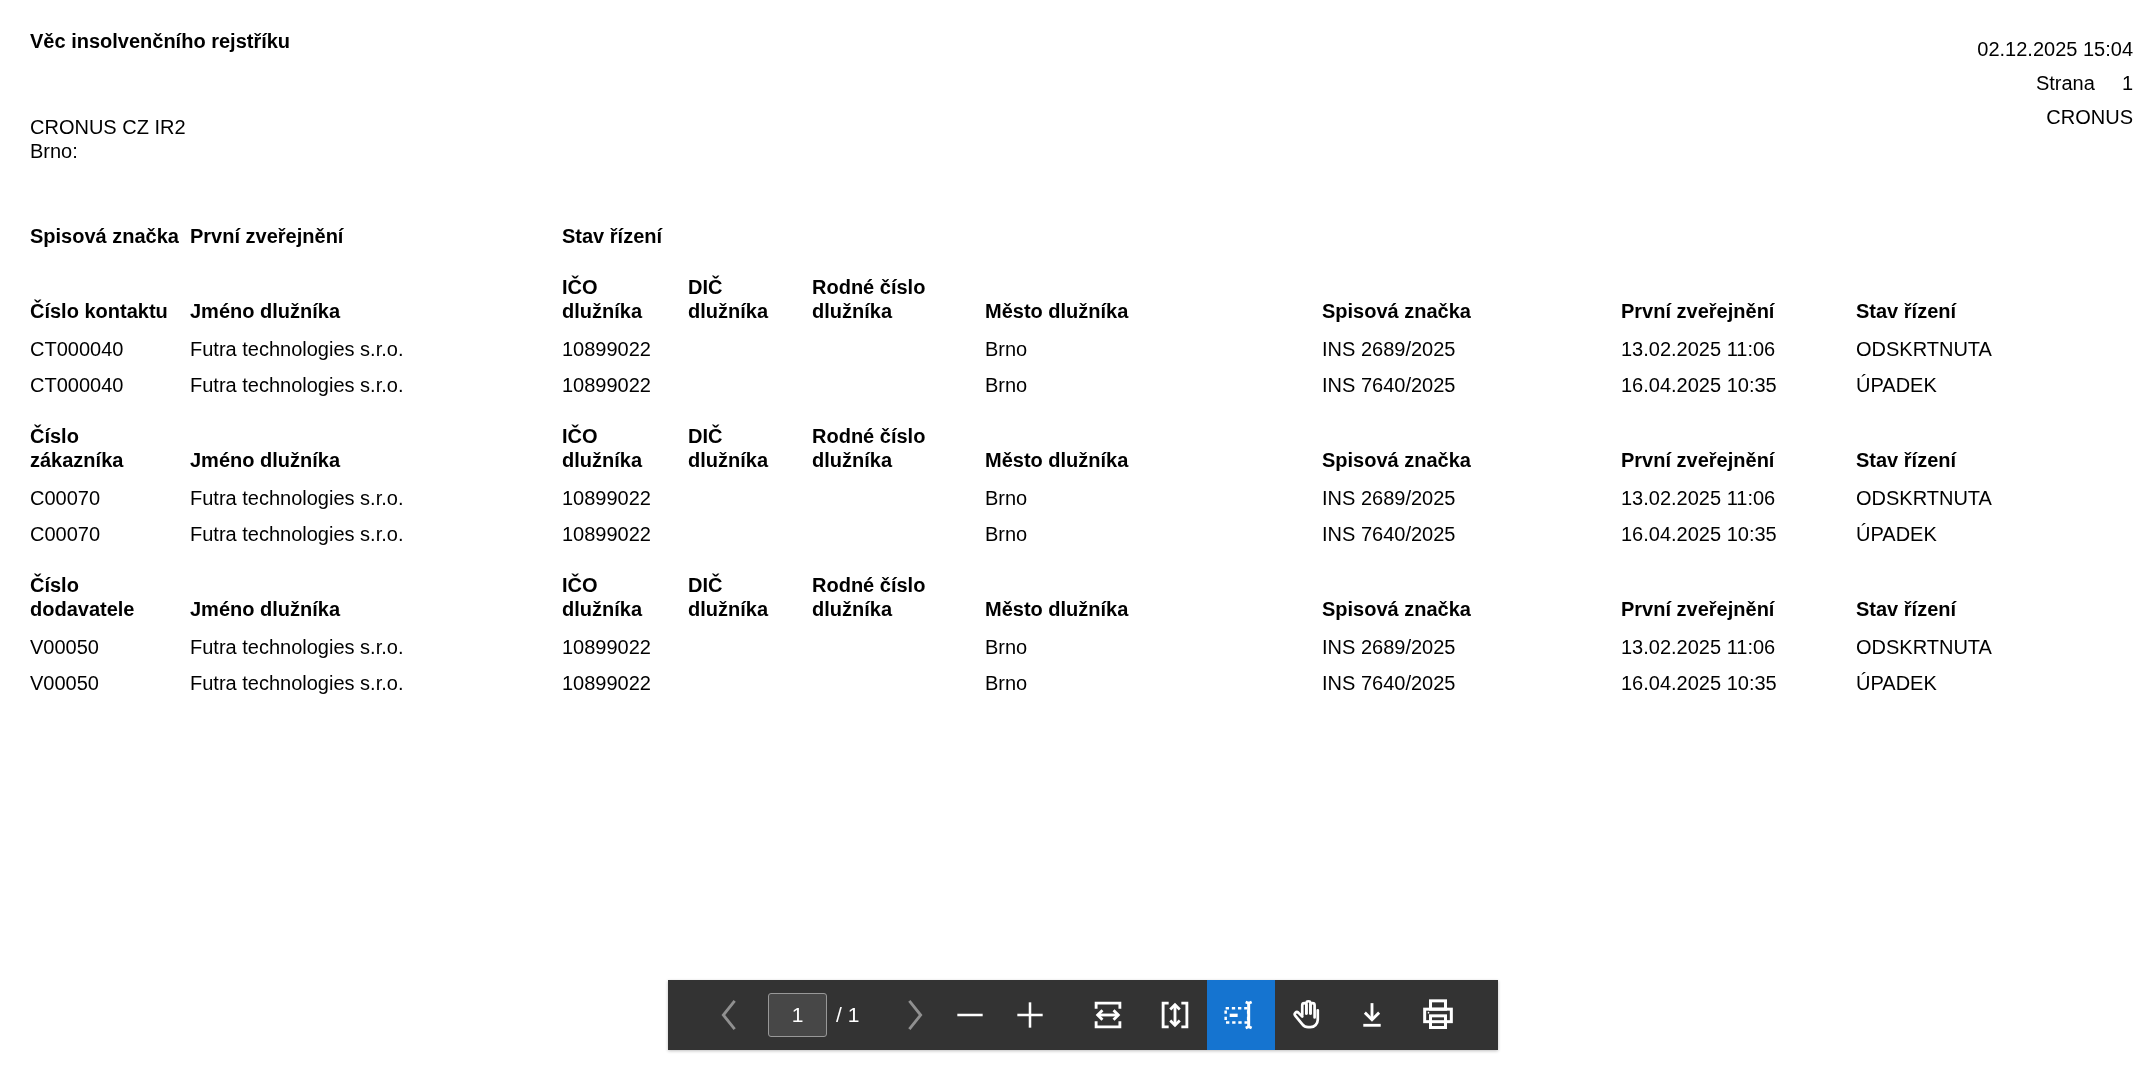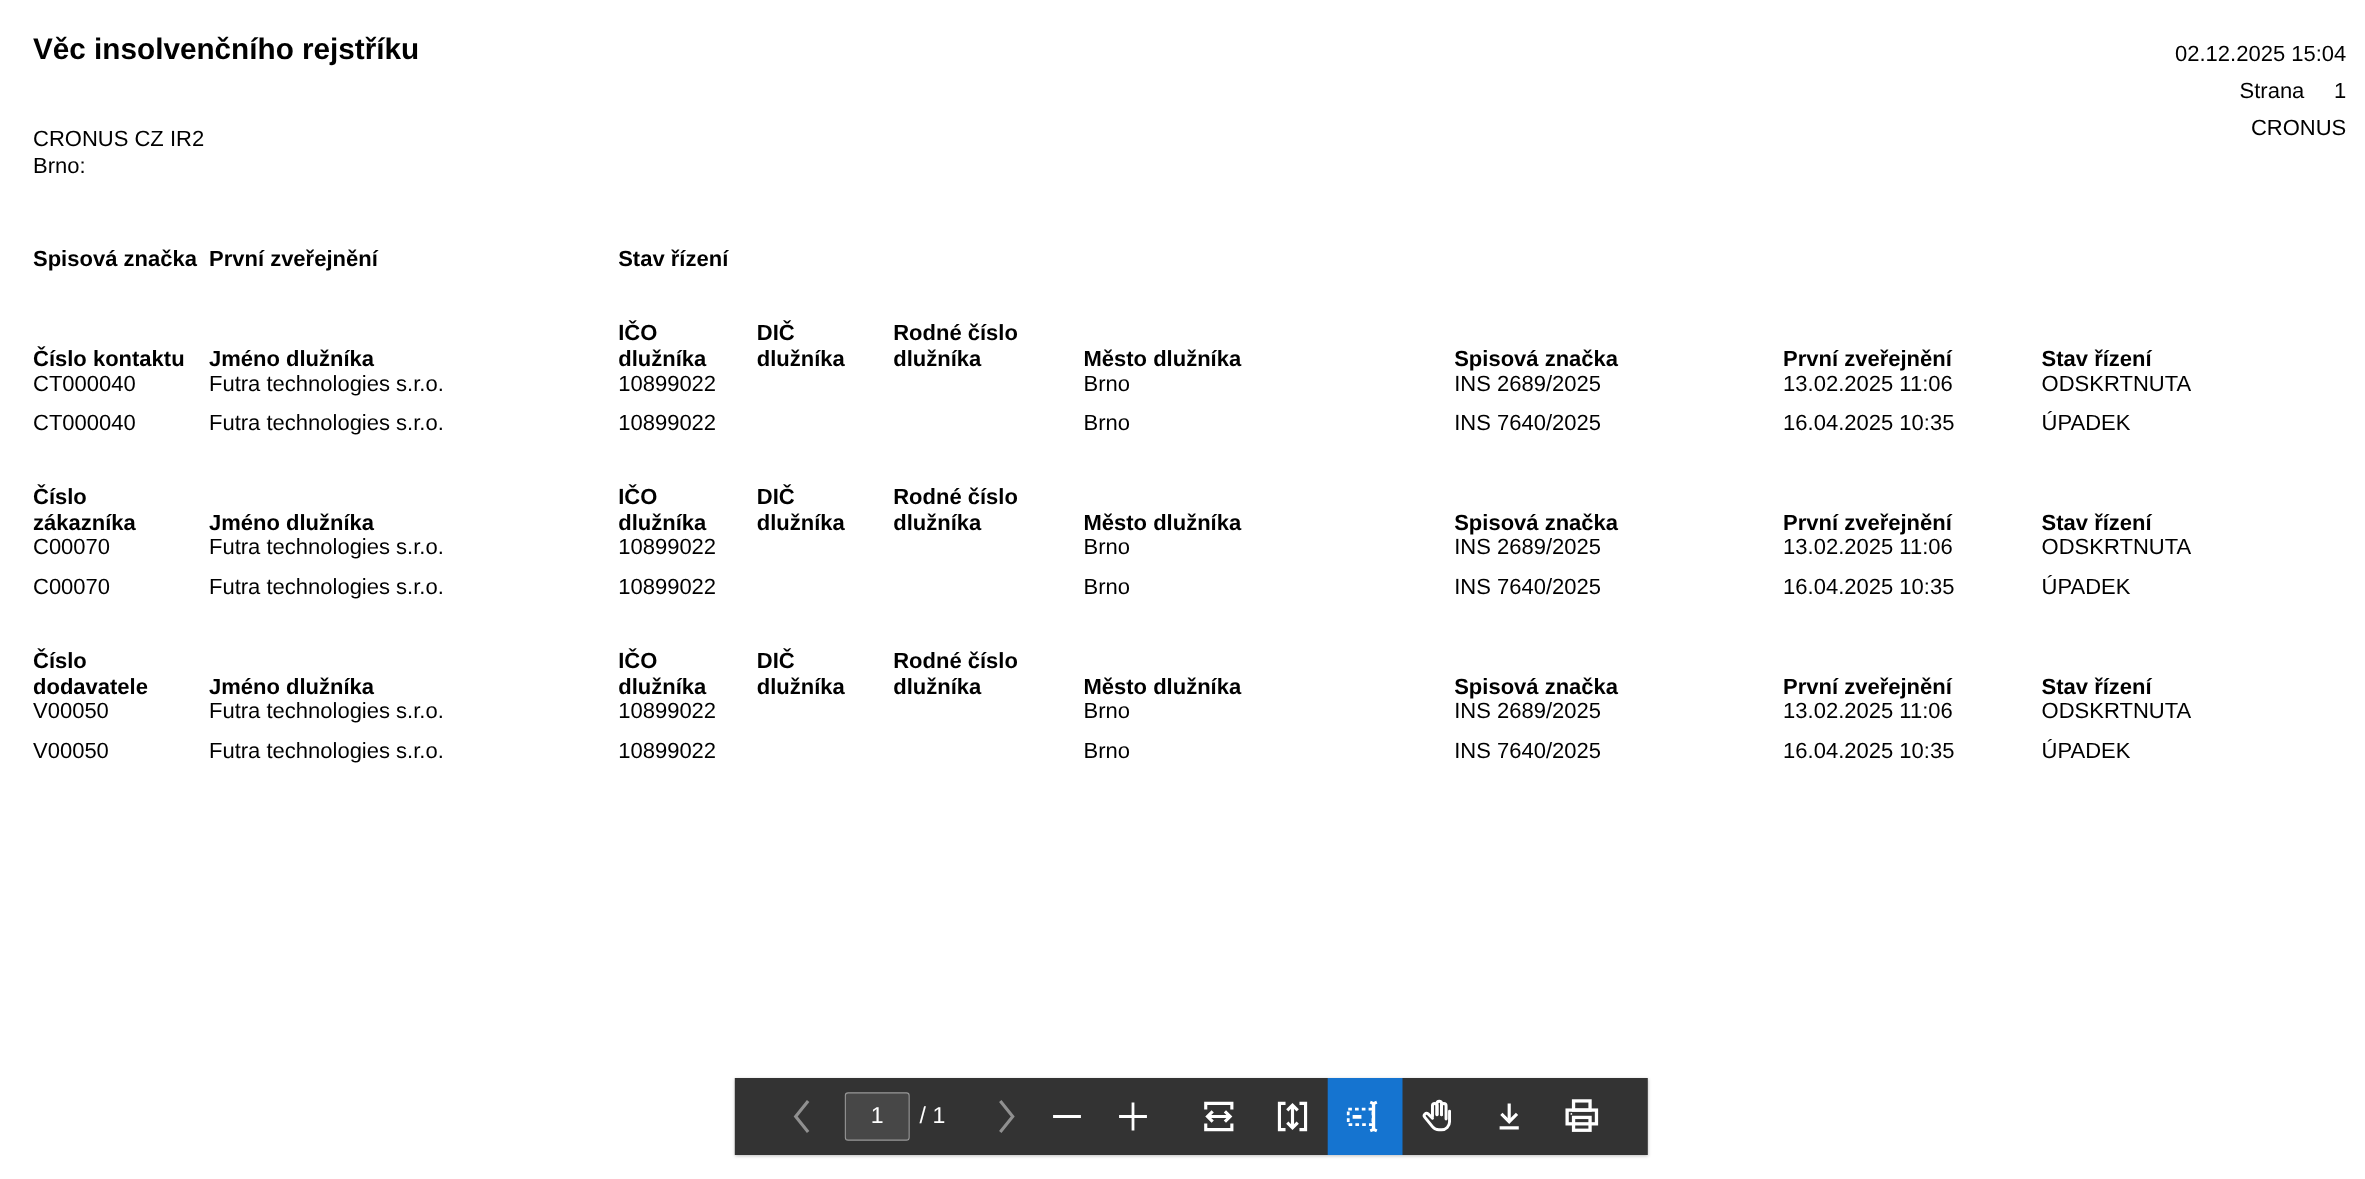--- a/index.html
+++ b/index.html
@@ -10,39 +10,39 @@
     font-family: "Liberation Sans", "DejaVu Sans", sans-serif;
     color: #000;
     position: relative;
     overflow: hidden;
     font-size: 20px;
   }
   .abs { position: absolute; }
   .b { font-weight: bold; }
 
   
-  .title { left: 30px; top: 30px; font-size: 27px; font-weight: bold; }
+  .title { left: 30px; top: 30px; font-size: 20px; font-weight: bold; }
   .company { left: 30px; top: 72px; margin-top: 44px; }
   .meta { right: 17px; top: 32px; text-align: right; line-height: 34px; }
   .meta .page-num { display: inline-block; margin-left: 27px; }
   .filtr { left: 30px; top: 140px; }
 
   
   .grid {
     position: absolute; left: 30px; right: 0;
     display: grid;
     grid-template-columns: 160px 372px 126px 124px 173px 337px 299px 235px auto;
   }
   .own { top: 223px; line-height: 26px; }
   .own .span6 { grid-column: 1 / 7; }
   .sec1 { top: 275px; }
   .sec2 { top: 424px; }
   .sec3 { top: 573px; }
   .hdr { line-height: 24px; }
-  .hdr > div { align-self: end; font-weight: bold; margin-top: 16px; }
+  .hdr > div { align-self: end; font-weight: bold; }
   .pre { white-space: pre-line; }
   .row { line-height: 36px; }
   .r0 { margin-top: 56px; }
   .r1 { margin-top: 92px; }
 
   
   .toolbar {
     position: absolute; left: 668px; top: 980px;
     width: 830px; height: 70px;
     background: #333333;

